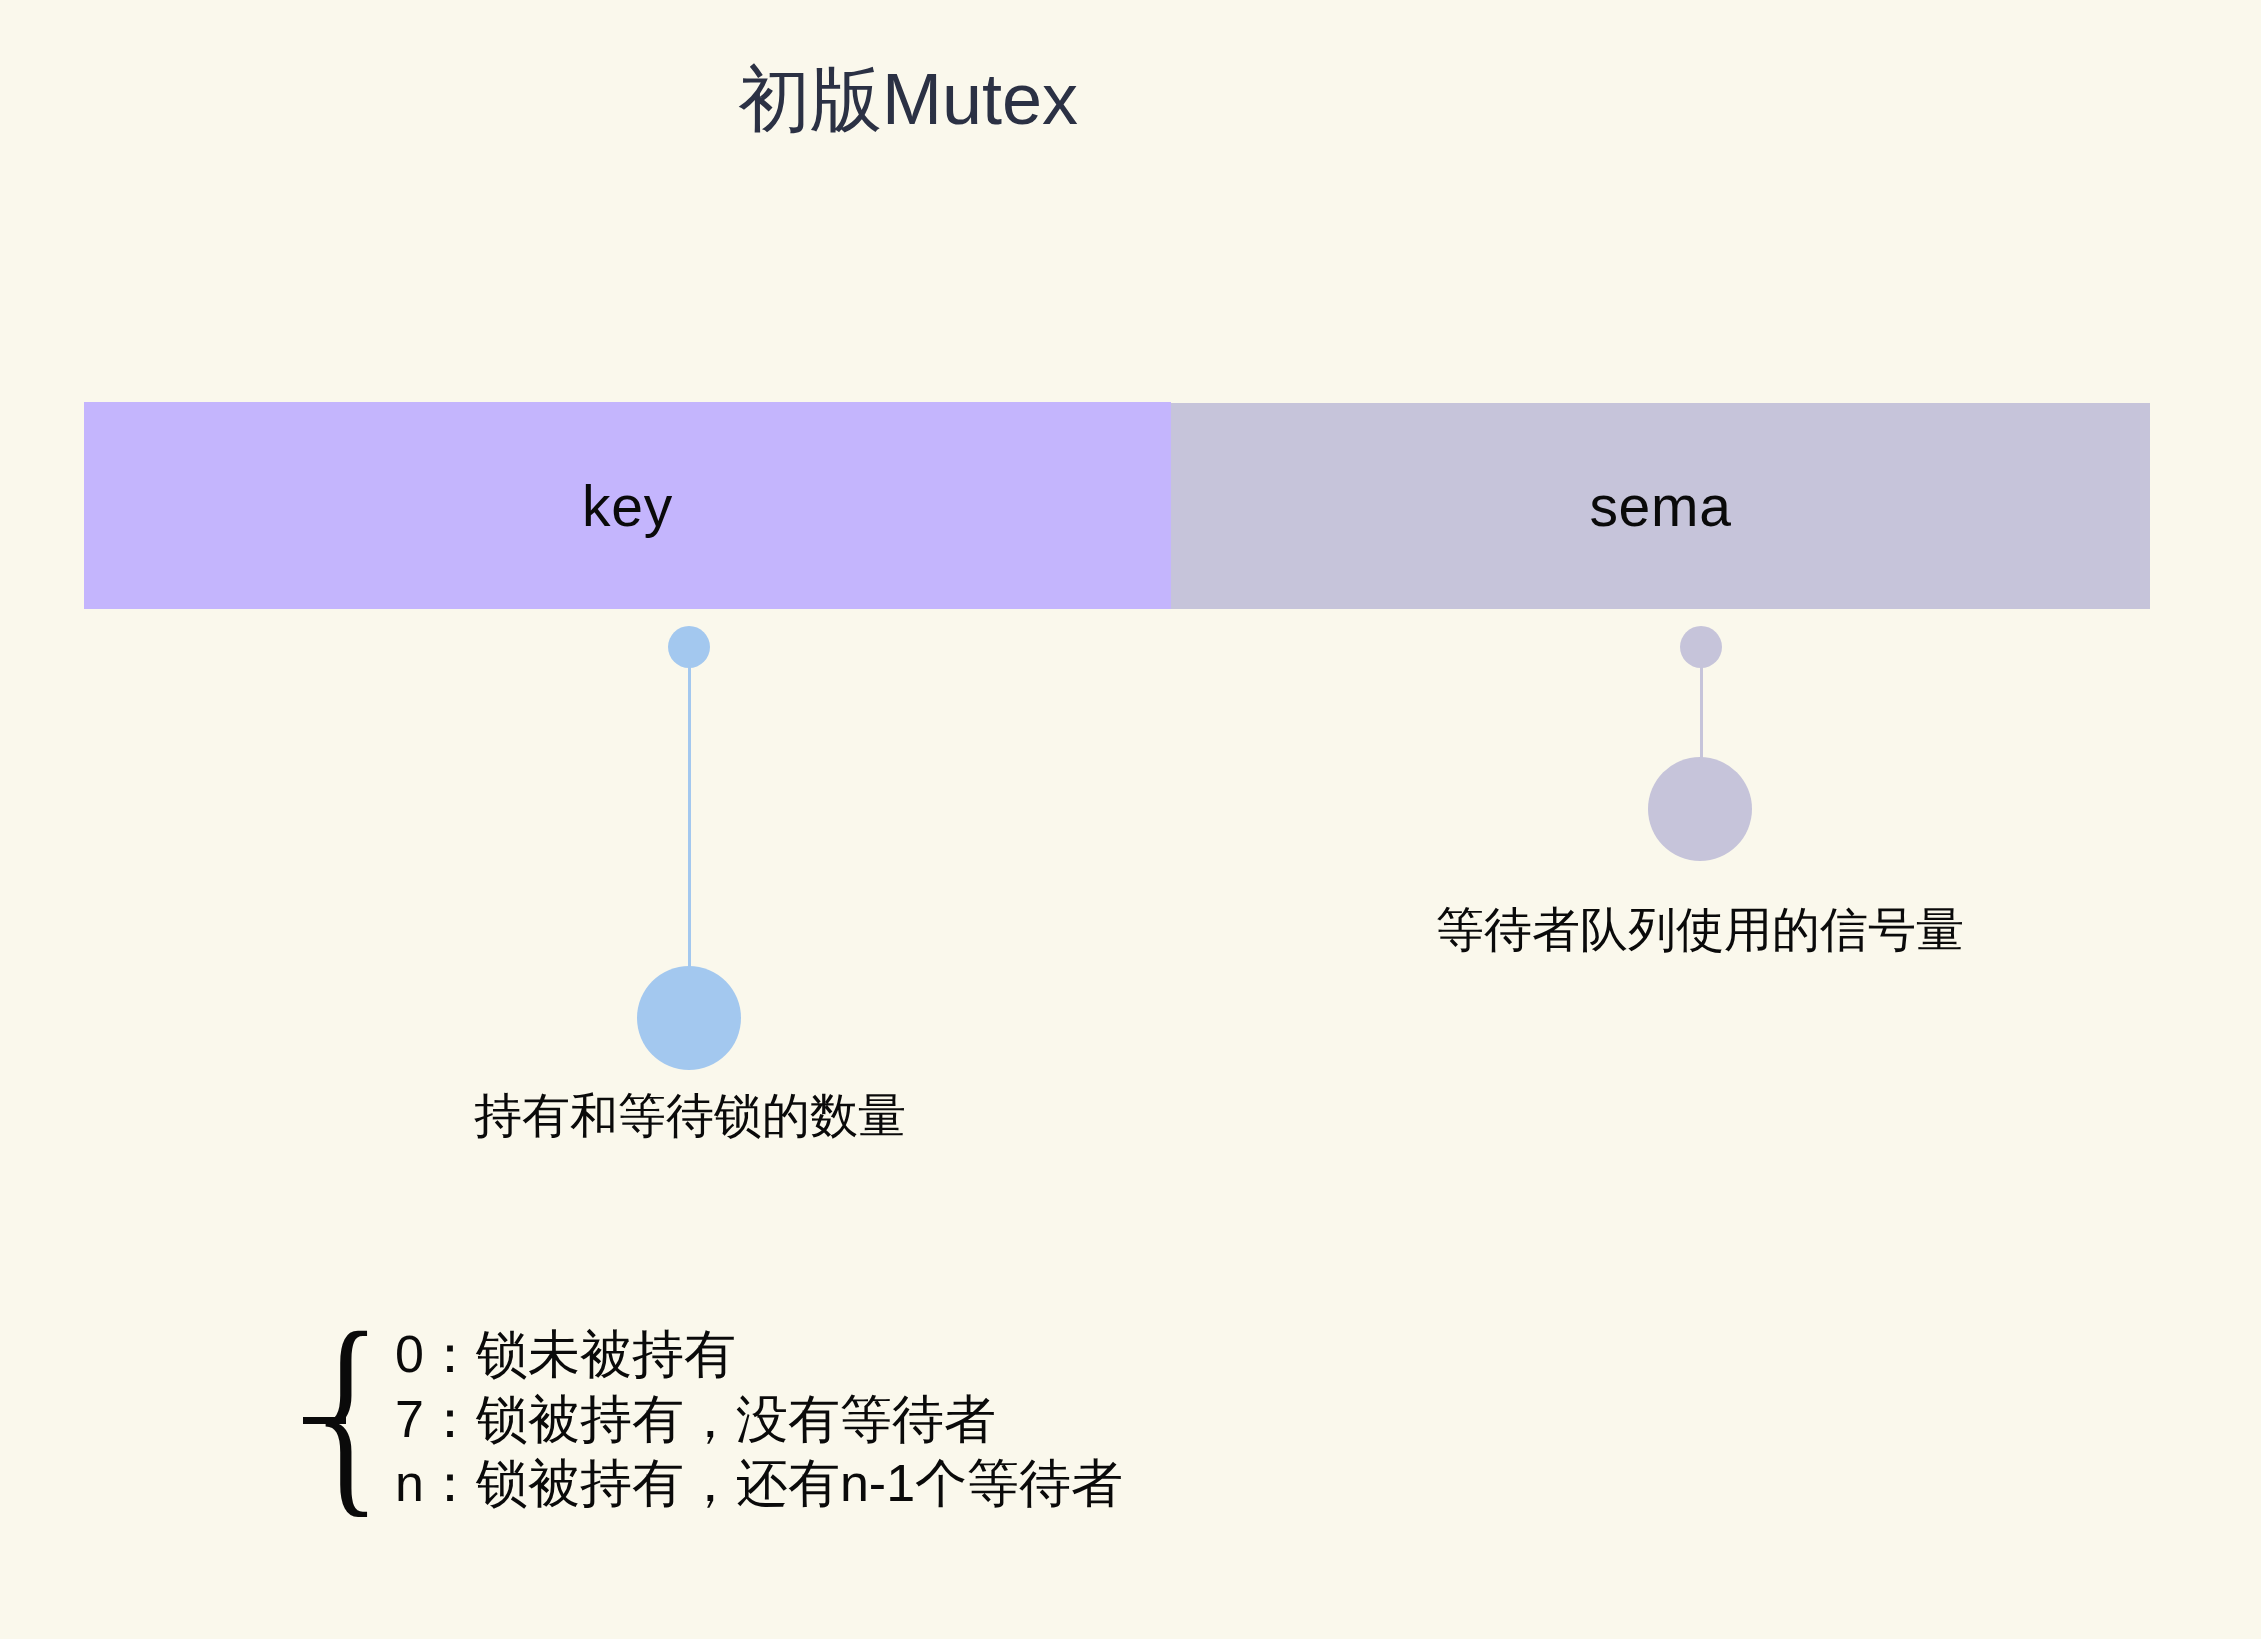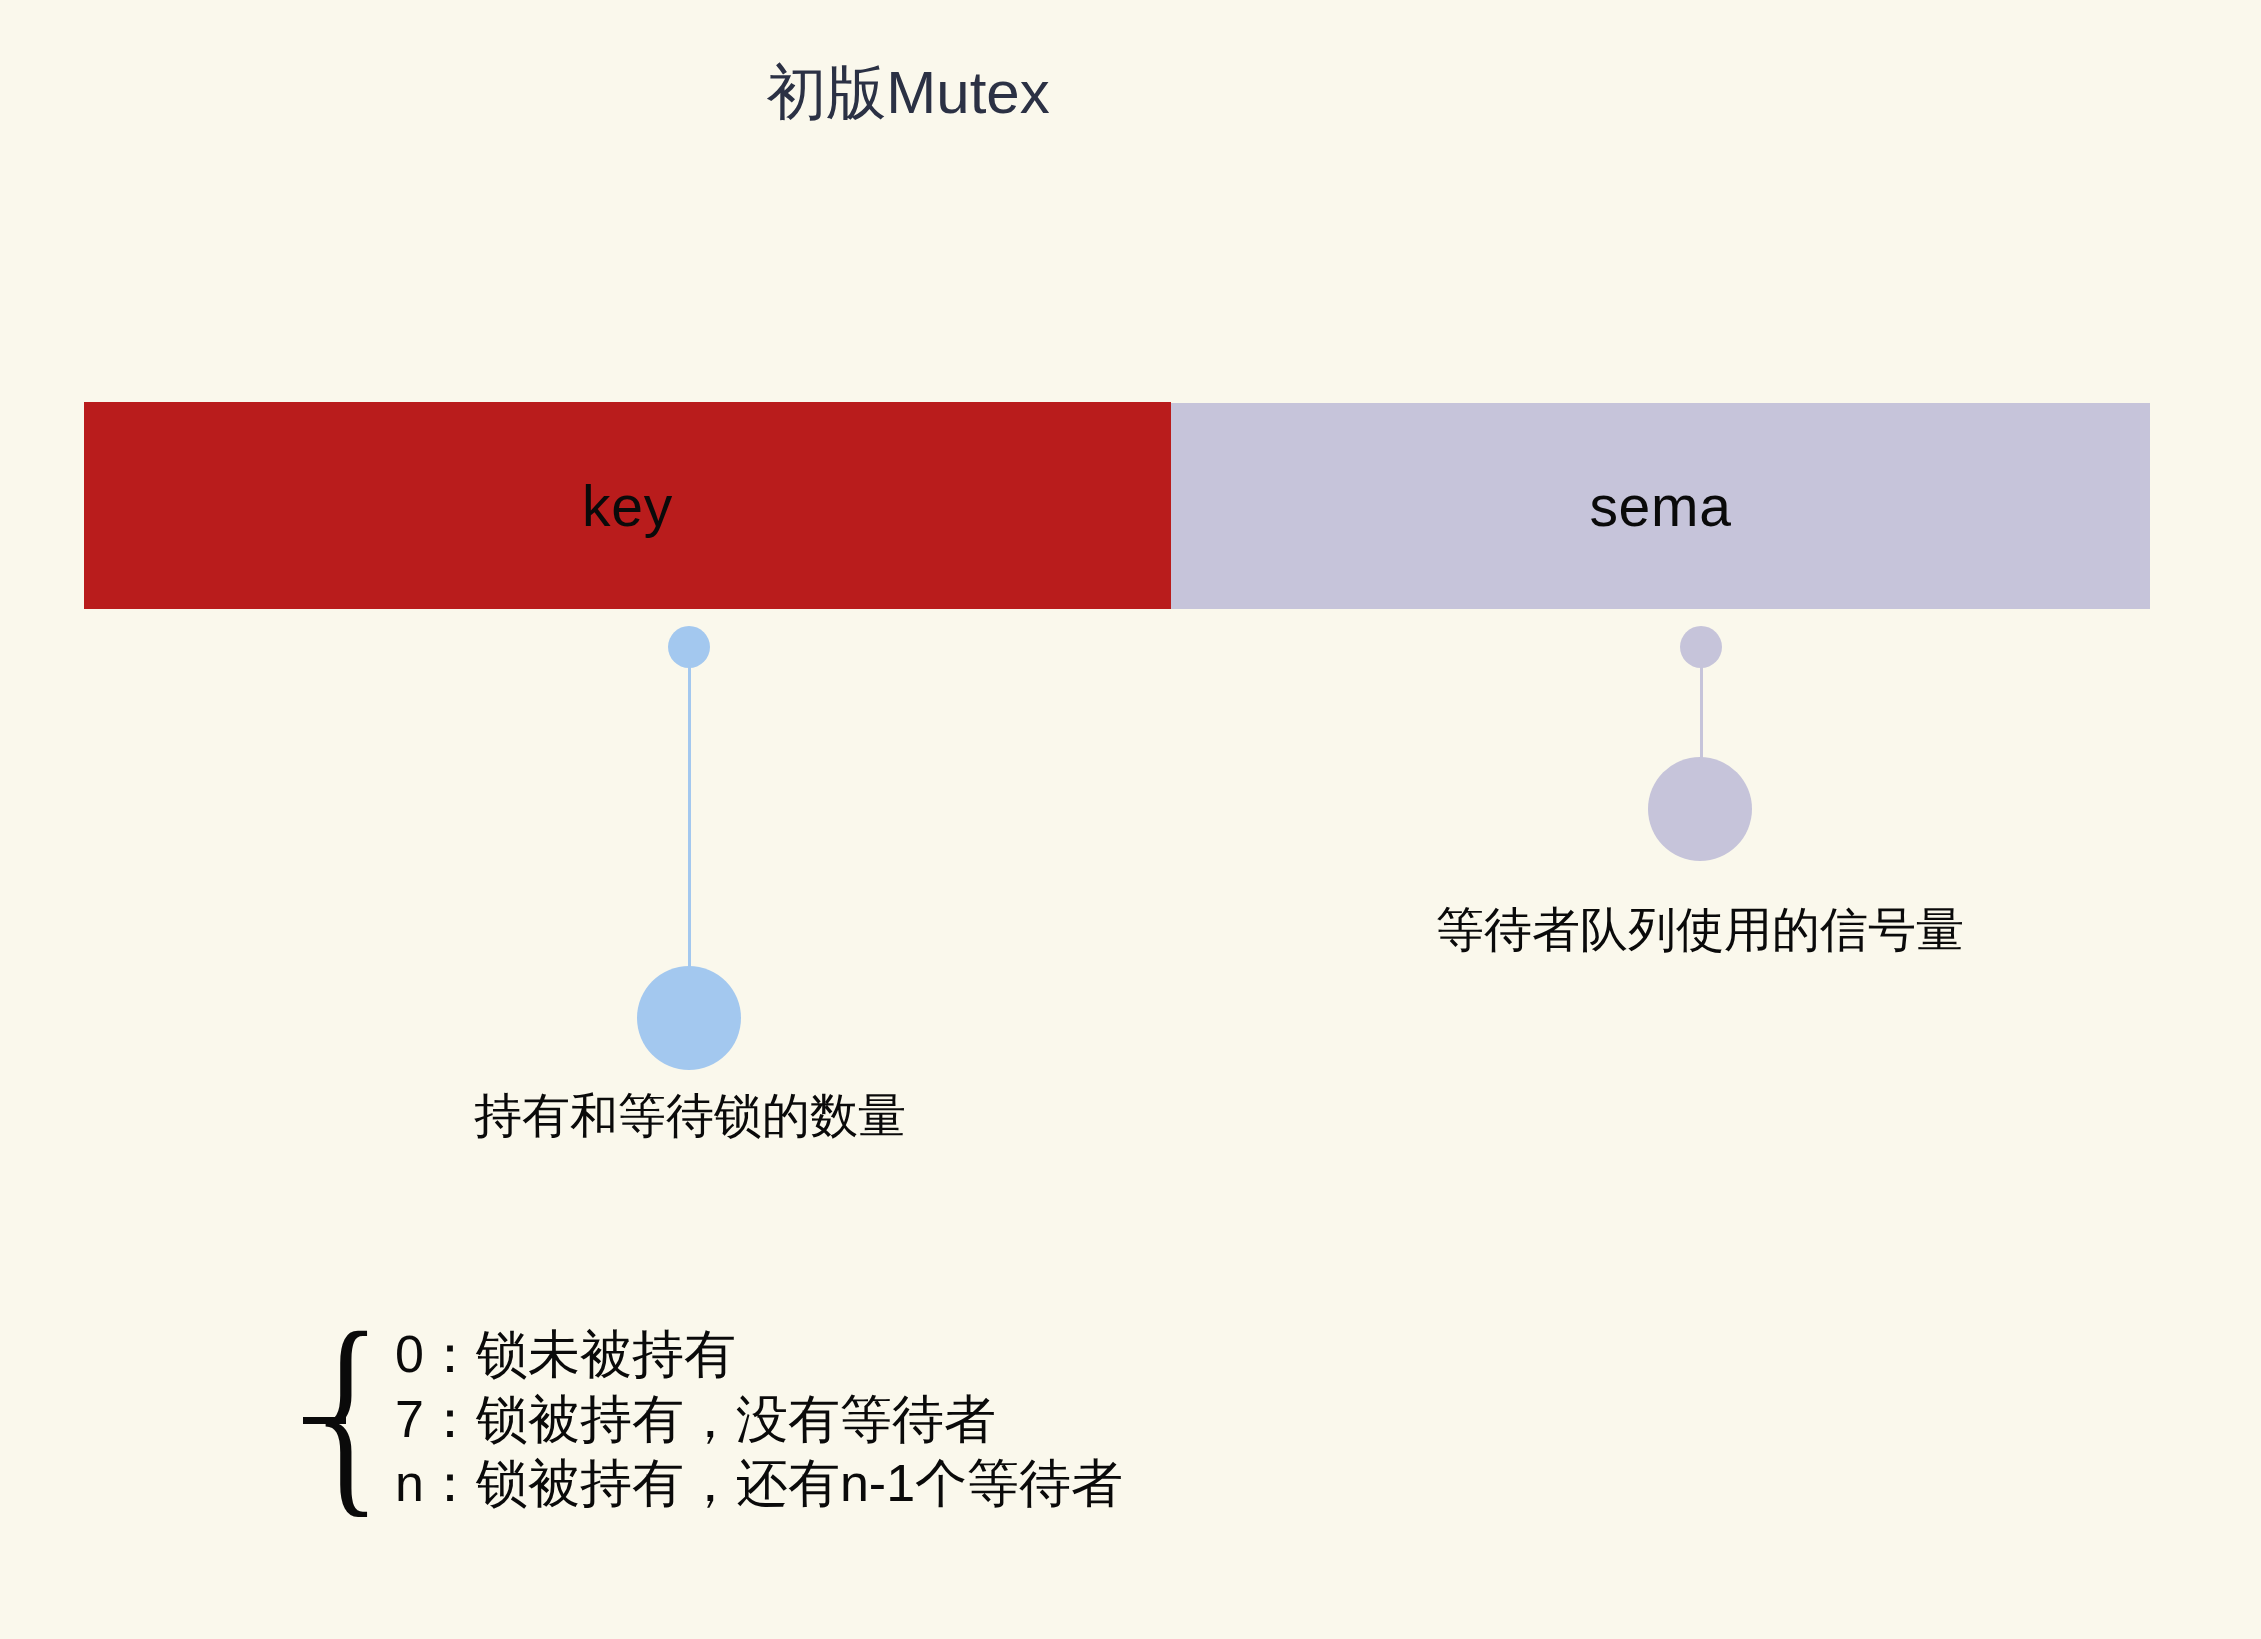--- a/index.html
+++ b/index.html
@@ -16,21 +16,21 @@
     overflow: hidden;
   }
 
   
   #title {
     position: absolute;
     left: 0;
     top: 63px;
     width: 1816px;
     text-align: center;
-    font-size: 60px;
+    font-size: 72px;
     line-height: 1.0;
     color: #2b3144;
     letter-spacing: 0px;
     white-space: nowrap;
   }
 
   
   #struct-bar {
     position: absolute;
     left: 84px;
@@ -42,21 +42,21 @@
   .field {
     display: flex;
     align-items: center;
     justify-content: center;
     font-size: 57px;
     color: #0a0a0a;
     letter-spacing: 0.7px;
   }
   #field-key {
     width: 1087px;
-    background: #b91c1c;
+    background: #c4b5fd;
     margin-top: 8px;
   }
   #field-sema {
     width: 979px;
     background: #c6c4da;
     margin-top: 9px;
   }
   .leader-dot-small {
     position: absolute;
     width: 42px;

